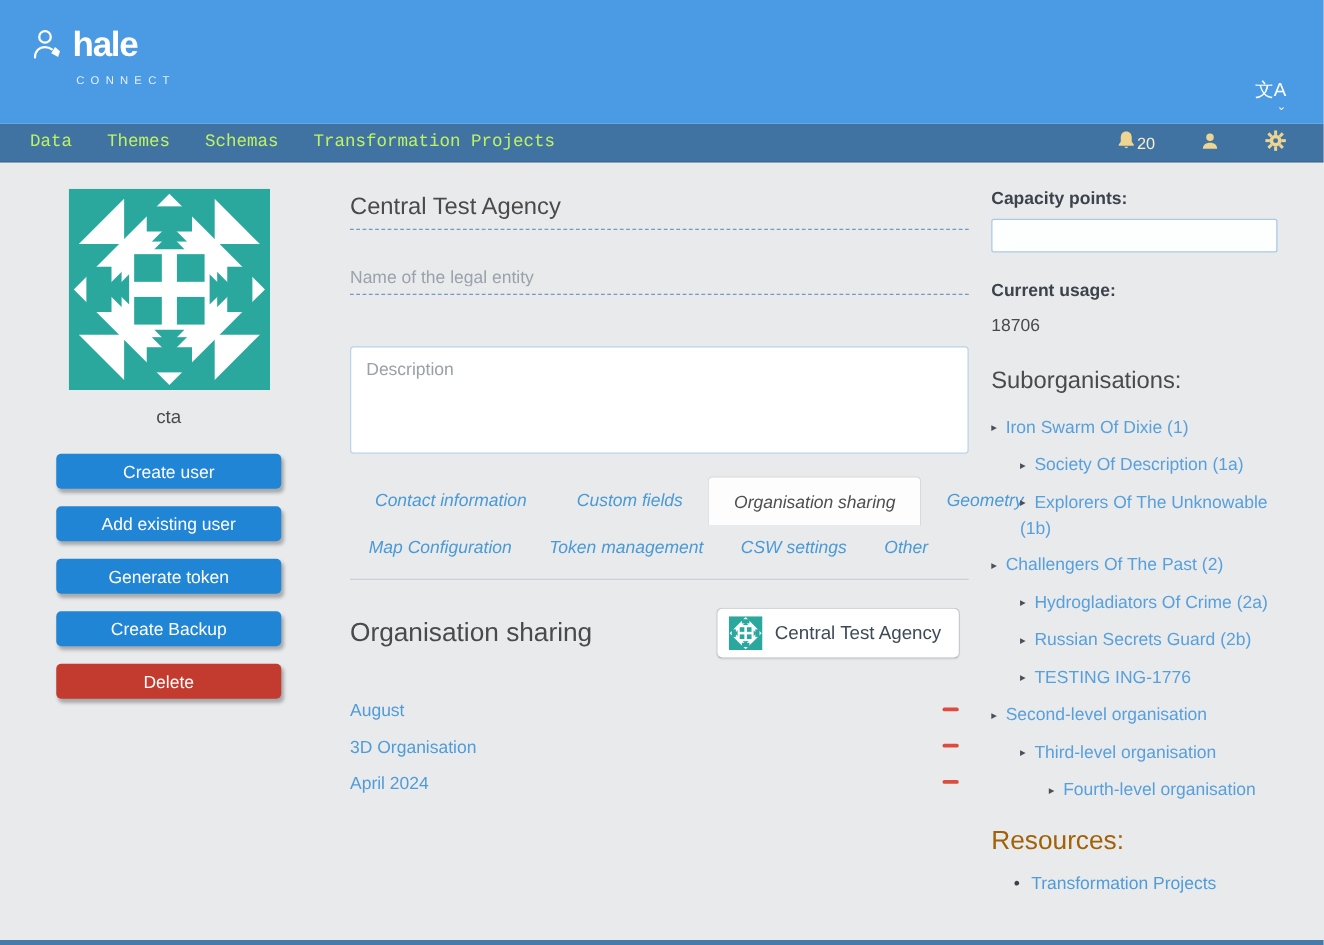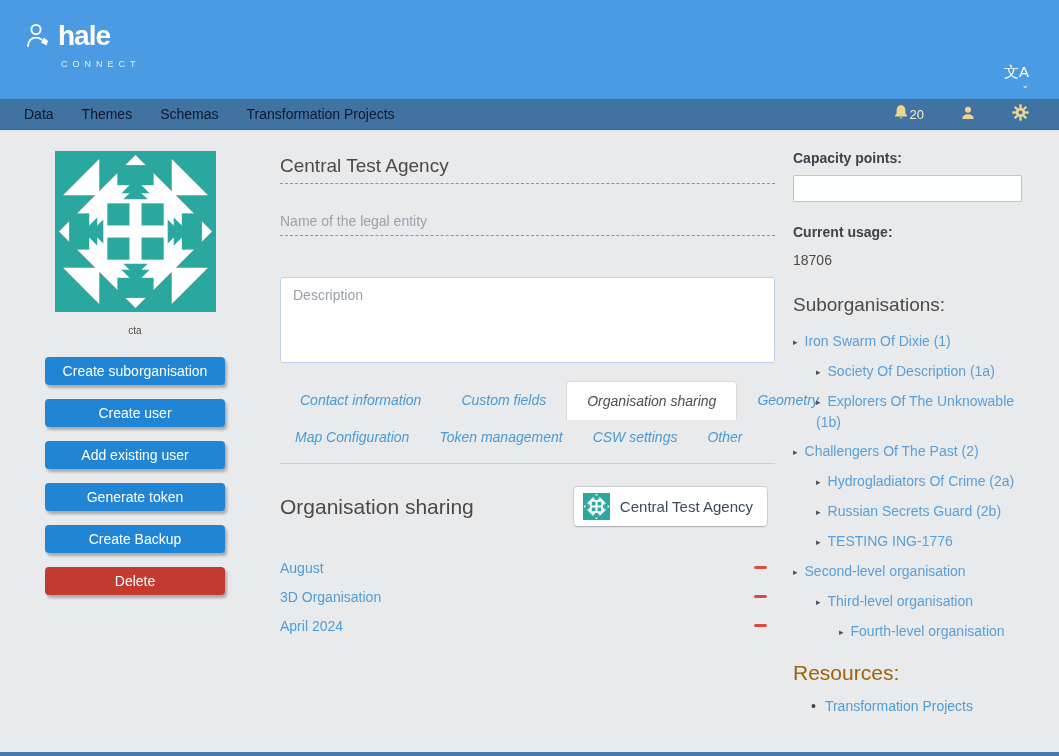--- a/index.html
+++ b/index.html
@@ -12,36 +12,36 @@
   .brand { display:flex; align-items:flex-start; padding:16px 0 0 24px; }
   .brand-icon { margin-top:4px; }
   .brand-text { margin-left:4px; }
   .brand-name { color:#fff; font-size:28px; font-weight:bold; letter-spacing:-1px; line-height:40px; }
   .brand-sub { color:rgba(255,255,255,.85); font-size:9px; letter-spacing:5px; margin:3px 0 0 3px; }
   .lang { position:absolute; right:30px; top:63px; color:#fff; font-size:15px; cursor:pointer; }
   .lang .lang-caret { position:absolute; right:0px; bottom:-8px; font-size:9px; color:#fff; }
 
   
   .navbar { height:31px; background:#4173a2; display:flex; align-items:center; box-shadow:inset 0 -1px 0 rgba(0,0,0,.12); }
-  .nav-item { color:#0f172a; font-size:14px; padding:0 14px; line-height:31px; cursor:pointer; }
+  .nav-item { color:#bef264; font-size:14px; padding:0 14px; line-height:31px; cursor:pointer;font-family:Liberation Mono, monospace; }
   .nav-item:first-child { margin-left:10px; }
   .nav-icons { margin-left:auto; margin-right:30px; display:flex; align-items:flex-end; gap:36px; }
   .bell-wrap { display:flex; align-items:center; cursor:pointer; }
   .bell-count { color:#f9efc9; font-size:13px; margin-left:1px; }
   .icon-btn { cursor:pointer; display:flex; align-items:center; }
 
   
   .content { display:flex; height:622px; }
   .left-col  { width:270px; flex:none; padding-top:21px; }
   .center-col{ width:505px; flex:none; padding:25px 0 0 10px; }
   .right-col { flex:1; padding:20px 37px 0 18px; }
 
   
   .org-logo { display:block; margin:0 auto; }
-  .org-short { text-align:center; margin-top:13px; font-size:10px; color:#4a4a4a; }
+  .org-short { text-align:center; margin-top:13px; font-size:15px; color:#4a4a4a; }
   .btn-stack { margin-top:21px; display:flex; flex-direction:column; align-items:center; gap:14px; }
   .btn { width:180px; height:28px; line-height:28px; text-align:center; color:#fff; font-size:14px;
          background:#2185d6; border:none; border-radius:4px; cursor:pointer;
          box-shadow:2px 3px 3px rgba(0,0,0,.28); }
   .btn.danger { background:#c23b2e; }
 
   
   .page-title { font-size:19px; color:#4a4a4a; padding-bottom:6px; border-bottom:1px dashed #7499c2; }
   .legal-input { display:block; width:100%; margin-top:29px; padding-bottom:6px; border:none; outline:none;
                  background:transparent; border-bottom:1px dashed #7499c2; font-size:14px; color:#555;
@@ -179,21 +179,20 @@
         <rect x="86" y="52" width="22" height="22" fill="#2ba89e"></rect>
         <rect x="52" y="86" width="22" height="22" fill="#2ba89e"></rect>
         <rect x="86" y="86" width="22" height="22" fill="#2ba89e"></rect>
         <polygon points="80,36 92,48 68,48" fill="#2ba89e"></polygon>
         <polygon points="80,124 92,112 68,112" fill="#2ba89e"></polygon>
         <polygon points="36,80 48,68 48,92" fill="#2ba89e"></polygon>
         <polygon points="124,80 112,68 112,92" fill="#2ba89e"></polygon>
       </svg>
       <div class="org-short">cta</div>
       <div class="btn-stack">
-        <button class="btn">Create suborganisation</button>
         <button class="btn">Create user</button>
         <button class="btn">Add existing user</button>
         <button class="btn">Generate token</button>
         <button class="btn">Create Backup</button>
         <button class="btn danger">Delete</button>
       </div>
     </aside>
 
     <section class="center-col">
       <div class="page-title">Central Test Agency</div>

